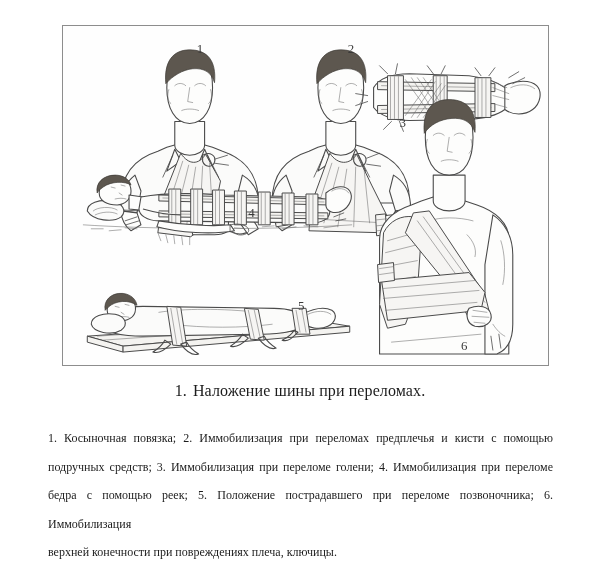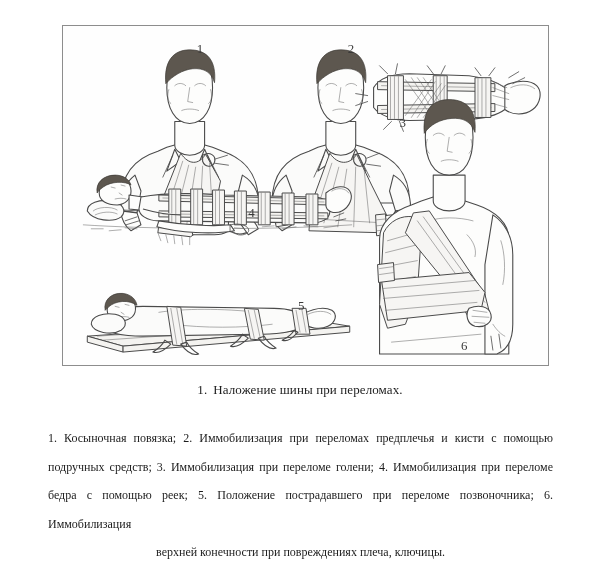--- a/index.html
+++ b/index.html
@@ -28,39 +28,39 @@
     font-family:"Liberation Serif", serif;
     font-size:13px;
     fill:#3a3a3a;
   }
 
   
   #fig-title{
     position:absolute;
     left:0;top:382px;width:600px;
     text-align:center;
-    font-size:13px;
+    font-size:16px;
     letter-spacing:.1px;
     color:#1c1c1c;
   }
   #fig-title .num{margin-right:6px;}
 
   #legend{
     position:absolute;
     left:48px;top:424px;
     width:505px;
     font-size:12px;
     line-height:28.5px;
     text-align:justify;
     text-justify:inter-word;
     color:#1c1c1c;
   }
   #legend .lastline{
     display:block;
-    text-align:center;
+    text-align:left;
   }
 </style>
 </head>
 <body>
 
 <div id="figure-panel">
   <svg viewBox="0 0 487 341" xmlns="http://www.w3.org/2000/svg">
     <defs>
       <style>
         .ln{fill:none;stroke:#4a4a4a;stroke-width:1.1;stroke-linecap:round;stroke-linejoin:round;}

